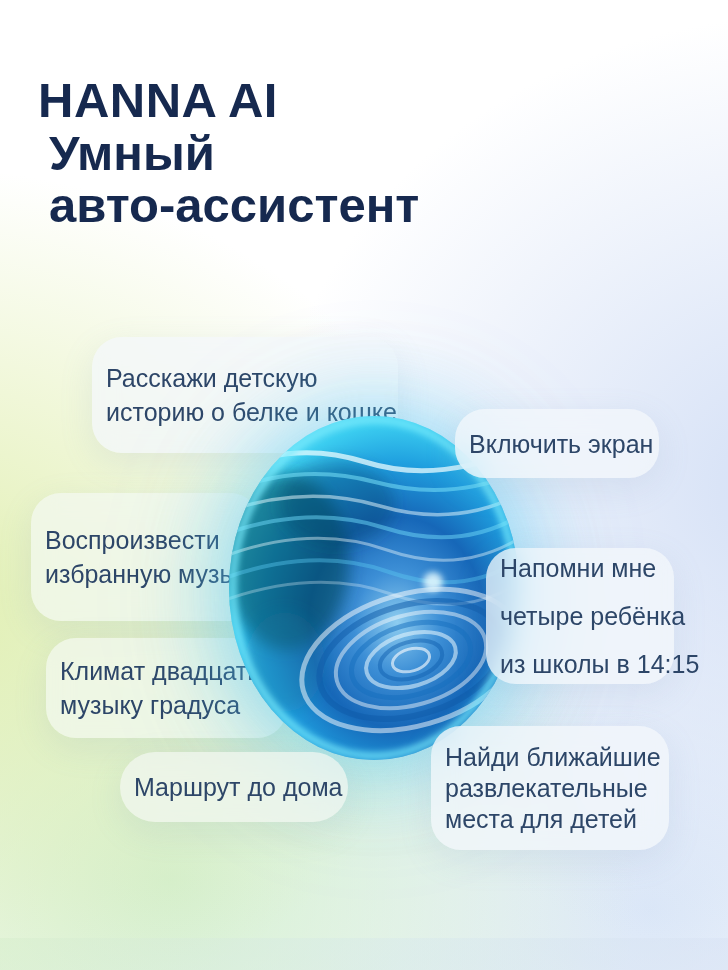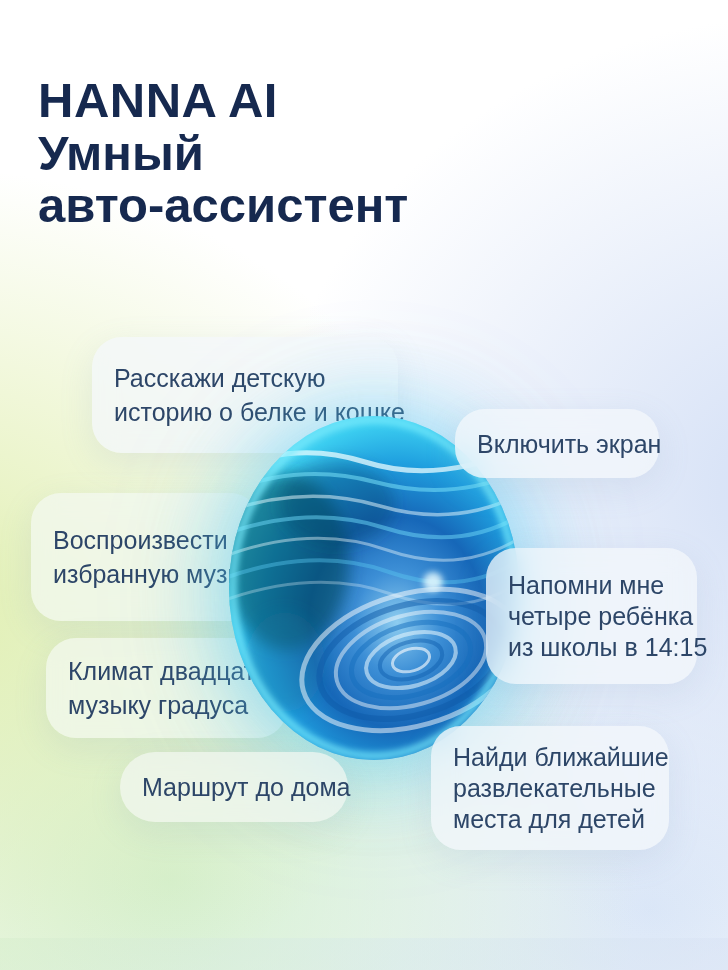--- a/index.html
+++ b/index.html
@@ -28,43 +28,43 @@
   }
 
   .title-block{
     position:absolute;left:38px;top:74px;z-index:5;
     color:#16294f;
   }
   .brand{
     font-size:49px;font-weight:700;letter-spacing:0.5px;line-height:1.08;
   }
   .subtitle{
-    font-size:49px;font-weight:700;line-height:1.07;
+    font-size:49px;font-weight:700;line-height:1.07;margin-left:11px;
   }
 
   
   .bubble{
     position:absolute;
     border-radius:30px;
     background:rgba(243,247,251,0.75);
     backdrop-filter:blur(12px);
     -webkit-backdrop-filter:blur(12px);
     box-shadow:0 10px 34px rgba(120,150,185,0.14);
     display:flex;flex-direction:column;justify-content:center;
-    padding:0 22px;box-sizing:border-box;
+    padding:0 14px;box-sizing:border-box;
     color:#2d4668;
     font-size:25px;line-height:34px;font-weight:400;
     white-space:nowrap;
   }
   .bubble.behind{z-index:1;}
   .bubble.front{z-index:3;}
   .b-story   {left:92px;  top:337px; width:306px; height:116px;}
   .b-screen  {left:455px; top:409px; width:204px; height:69px;}
   .b-music   {left:31px;  top:493px; width:229px; height:128px; background:rgba(243,248,241,0.72);}
-  .b-reminder{left:486px; top:548px; width:211px; height:136px; line-height:31px;}
+  .b-reminder{left:486px; top:548px; width:188px; height:136px; line-height:31px;gap:17px;}
   .b-climate {left:46px;  top:638px; width:241px; height:100px; background:rgba(243,248,240,0.72);}
   .b-route   {left:120px; top:752px; width:228px; height:70px;  border-radius:35px; background:rgba(242,247,242,0.7);}
   .b-places  {left:431px; top:726px; width:238px; height:124px; line-height:31px;}
 
   
   .orb{
     position:absolute;left:225px;top:412px;width:298px;height:352px;z-index:2;
     filter:drop-shadow(0 0 42px rgba(85,205,245,0.5)) drop-shadow(0 12px 50px rgba(60,180,230,0.35));
   }
 </style>

